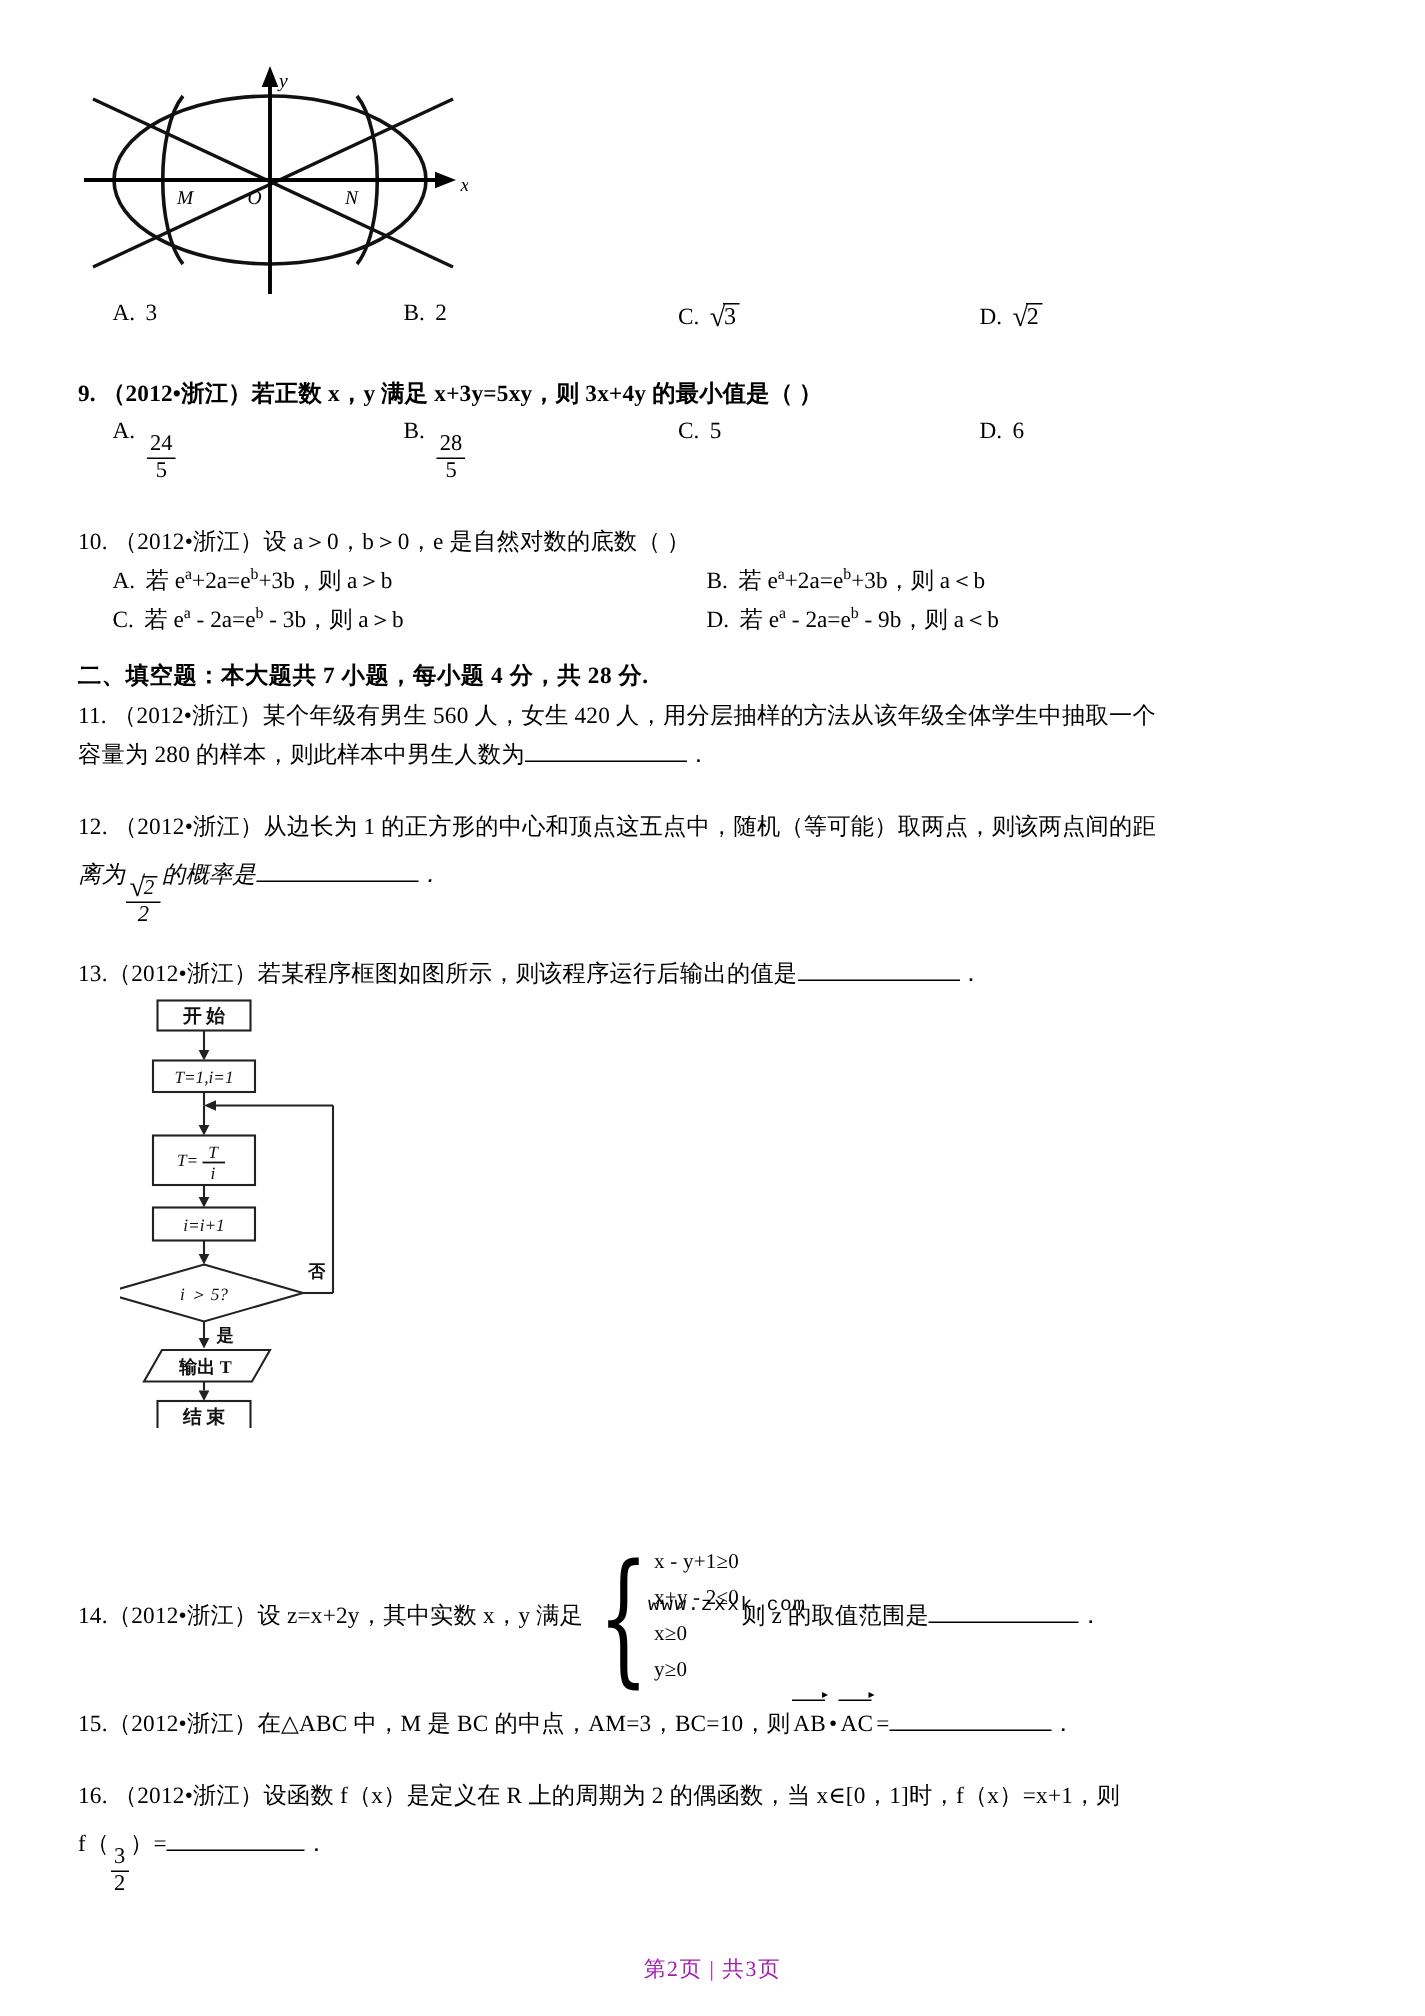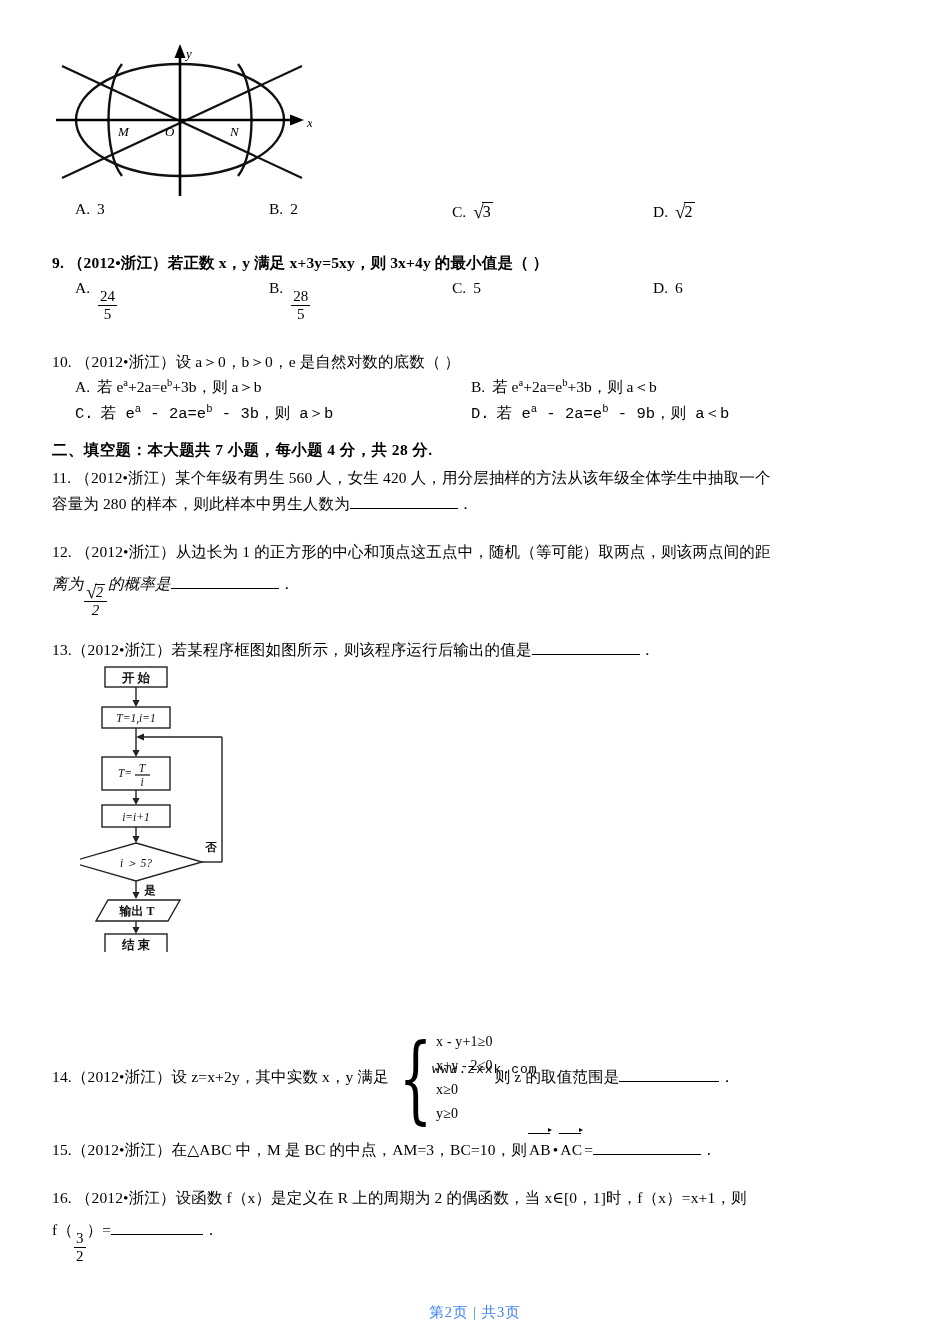--- a/index.html
+++ b/index.html
@@ -164,21 +164,21 @@
   .sys-rows > div { white-space: nowrap; }
 
   
   .footer {
     position: absolute;
     left: 0;
     right: 0;
     bottom: 22px;
     text-align: center;
     font-size: 14.5px;
-    color: #3b82f6;
+    color: #a21caf;
     letter-spacing: 1px;
   }
 
   
   .watermark {
     position: absolute;
     left: 432px;
     top: 1062px;
     font-size: 13px;
     color: #000000;
@@ -271,21 +271,21 @@
 
   <div class="blk" style="left:62px; top:377px; width:830px;">
     <div class="opt-row" style="height:26px;">
       <div class="opt" style="left:13px;">
         <span class="lbl">A.</span><span>若 e</span><sup class="exp">a</sup><span>+2a=e</span><sup class="exp">b</sup><span>+3b，则 a＞b</span>
       </div>
       <div class="opt" style="left:409px;">
         <span class="lbl">B.</span><span>若 e</span><sup class="exp">a</sup><span>+2a=e</span><sup class="exp">b</sup><span>+3b，则 a＜b</span>
       </div>
     </div>
-    <div class="opt-row" style="height:26px;font-family:Liberation Mono, monospace;">
+    <div class="opt-row" style="height:26px;">
       <div class="opt" style="left:13px;">
         <span class="lbl">C.</span><span>若 e</span><sup class="exp">a</sup><span> - 2a=e</span><sup class="exp">b</sup><span> - 3b，则 a＞b</span>
       </div>
       <div class="opt" style="left:409px;">
         <span class="lbl">D.</span><span>若 e</span><sup class="exp">a</sup><span> - 2a=e</span><sup class="exp">b</sup><span> - 9b，则 a＜b</span>
       </div>
     </div>
   </div>
 
   <div class="blk sect-head" style="left:52px; top:440px; width:840px;">二、填空题：本大题共 7 小题，每小题 4 分，共 28 分.</div>

